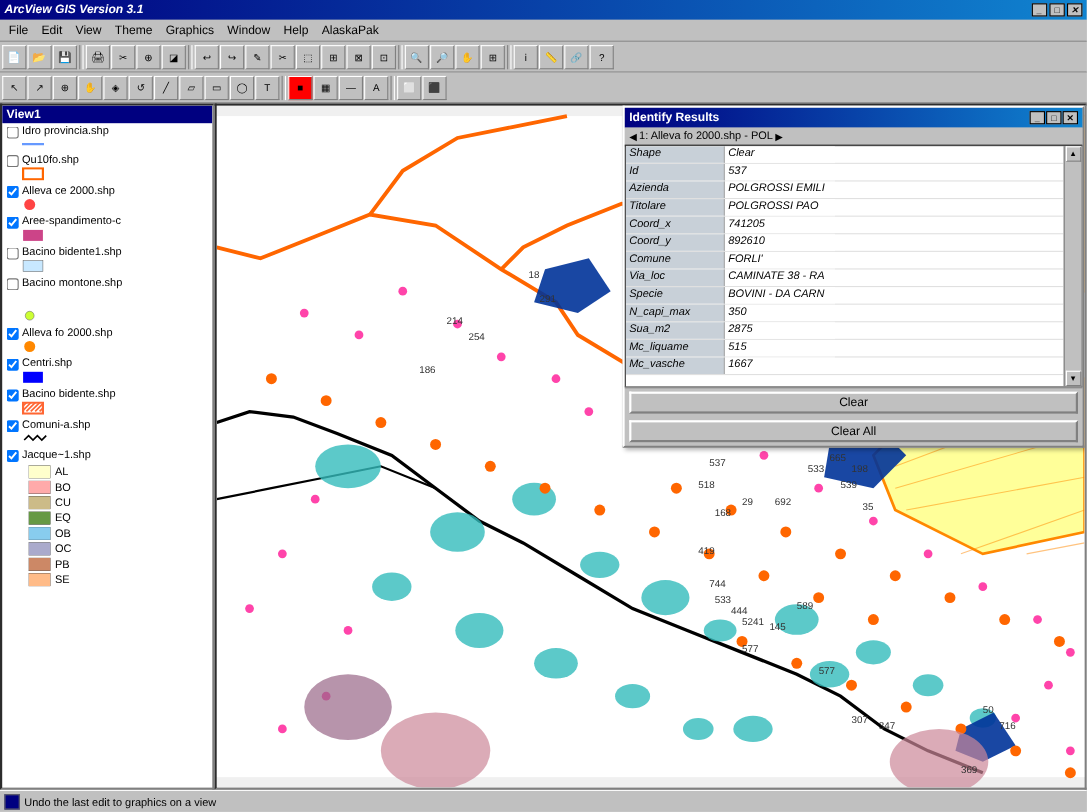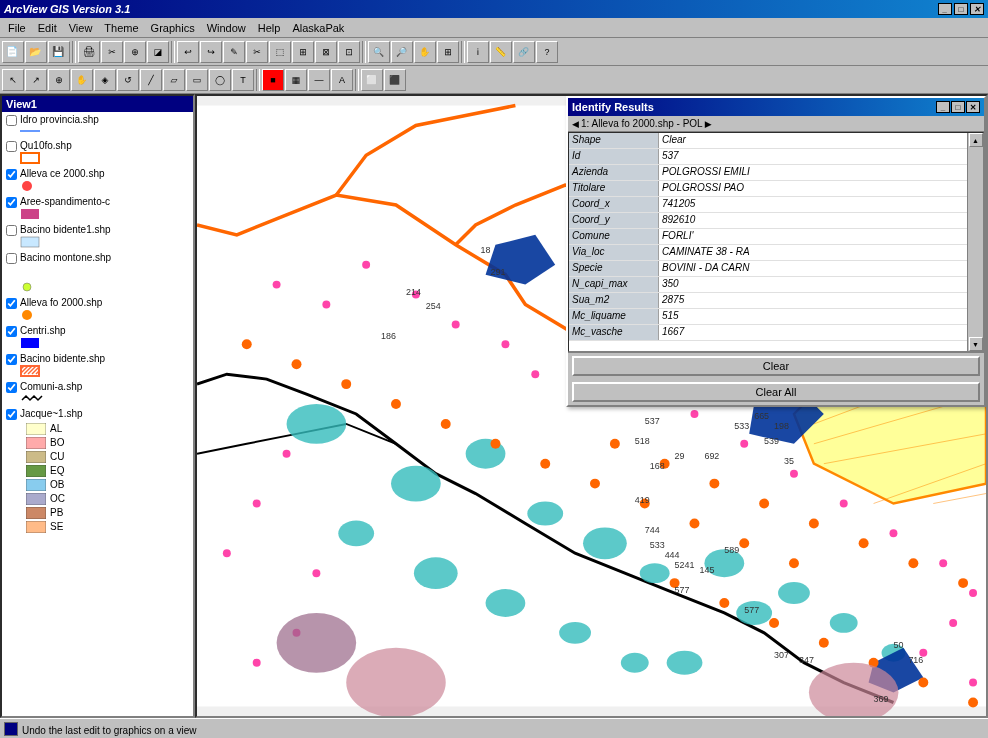--- a/index.html
+++ b/index.html
@@ -105,21 +105,21 @@
       align-items: flex-start;
       gap: 3px;
       font-size: 10px;
       border-bottom: none;
     }
     .toc-checkbox { margin-top: 1px; width: 11px; height: 11px; }
     .toc-label { flex: 1; font-size: 10px; }
     .toc-sub-item {
       padding: 1px 4px 1px 24px;
       display: flex;
-      align-items: flex-start;
+      align-items: center;
       gap: 4px;
       font-size: 10px;
     }
 
     
     .map-area {
       flex: 1;
       background: #f0f0f0;
       position: relative;
       overflow: hidden;

